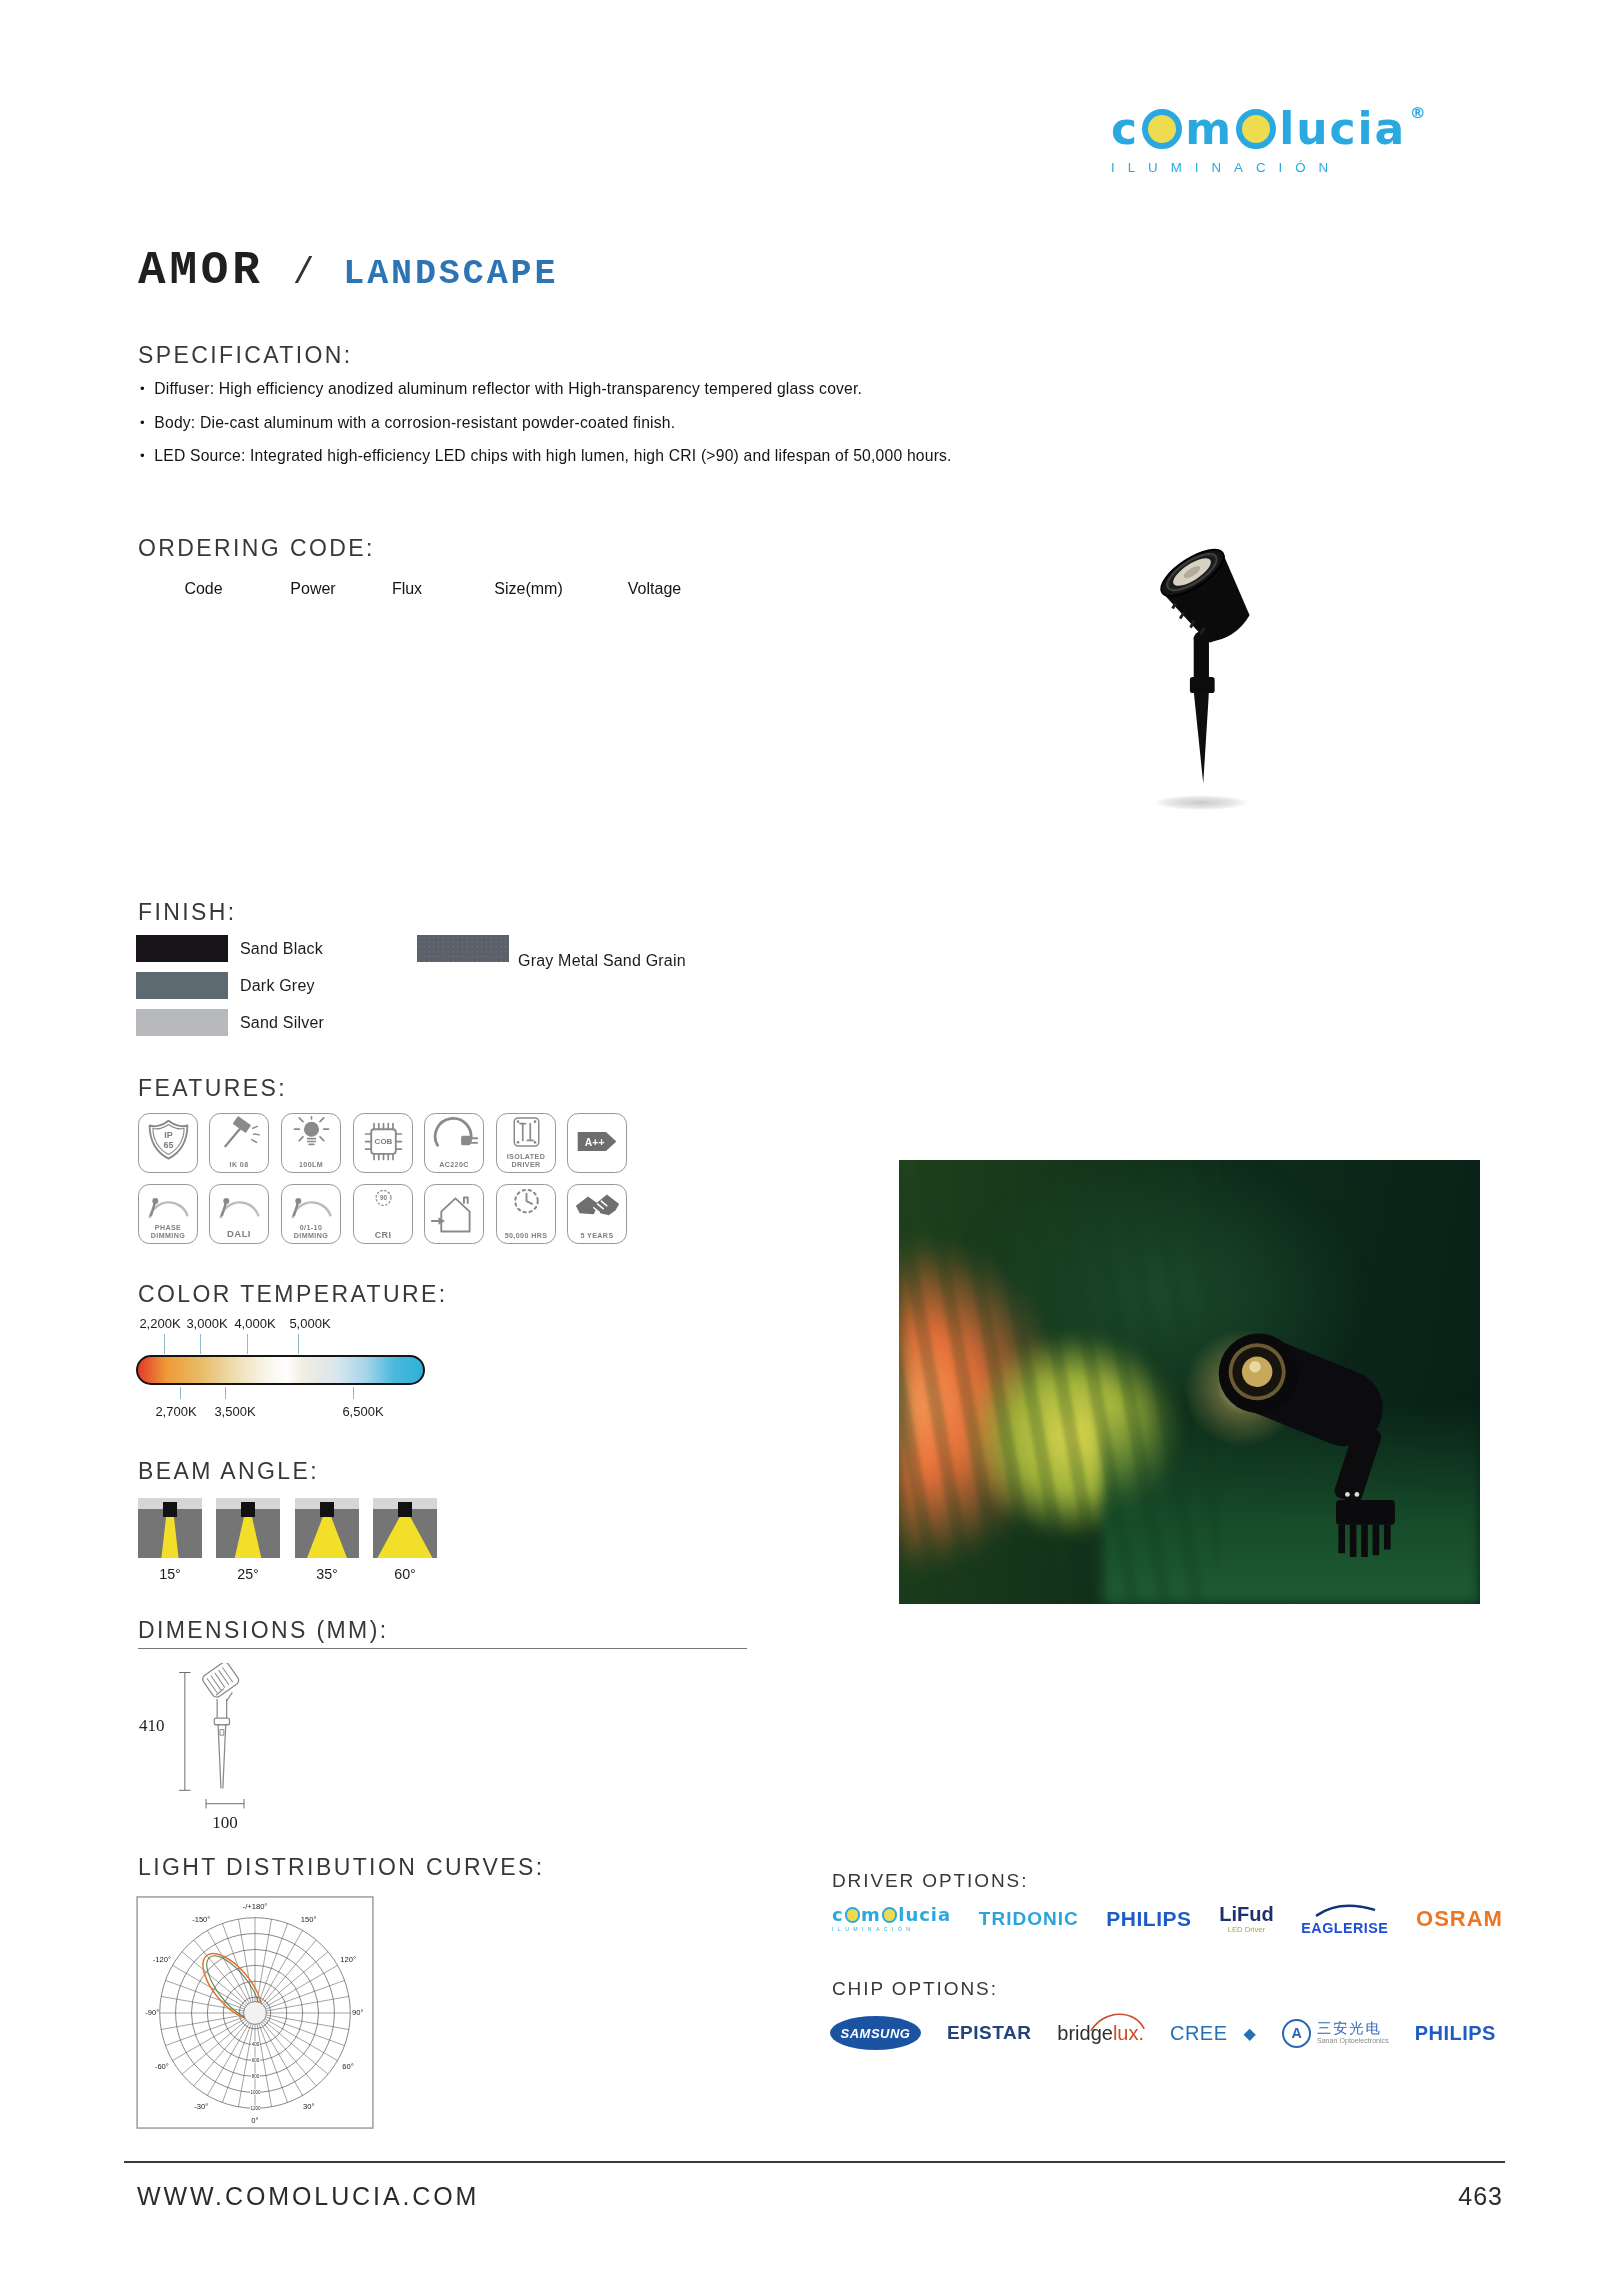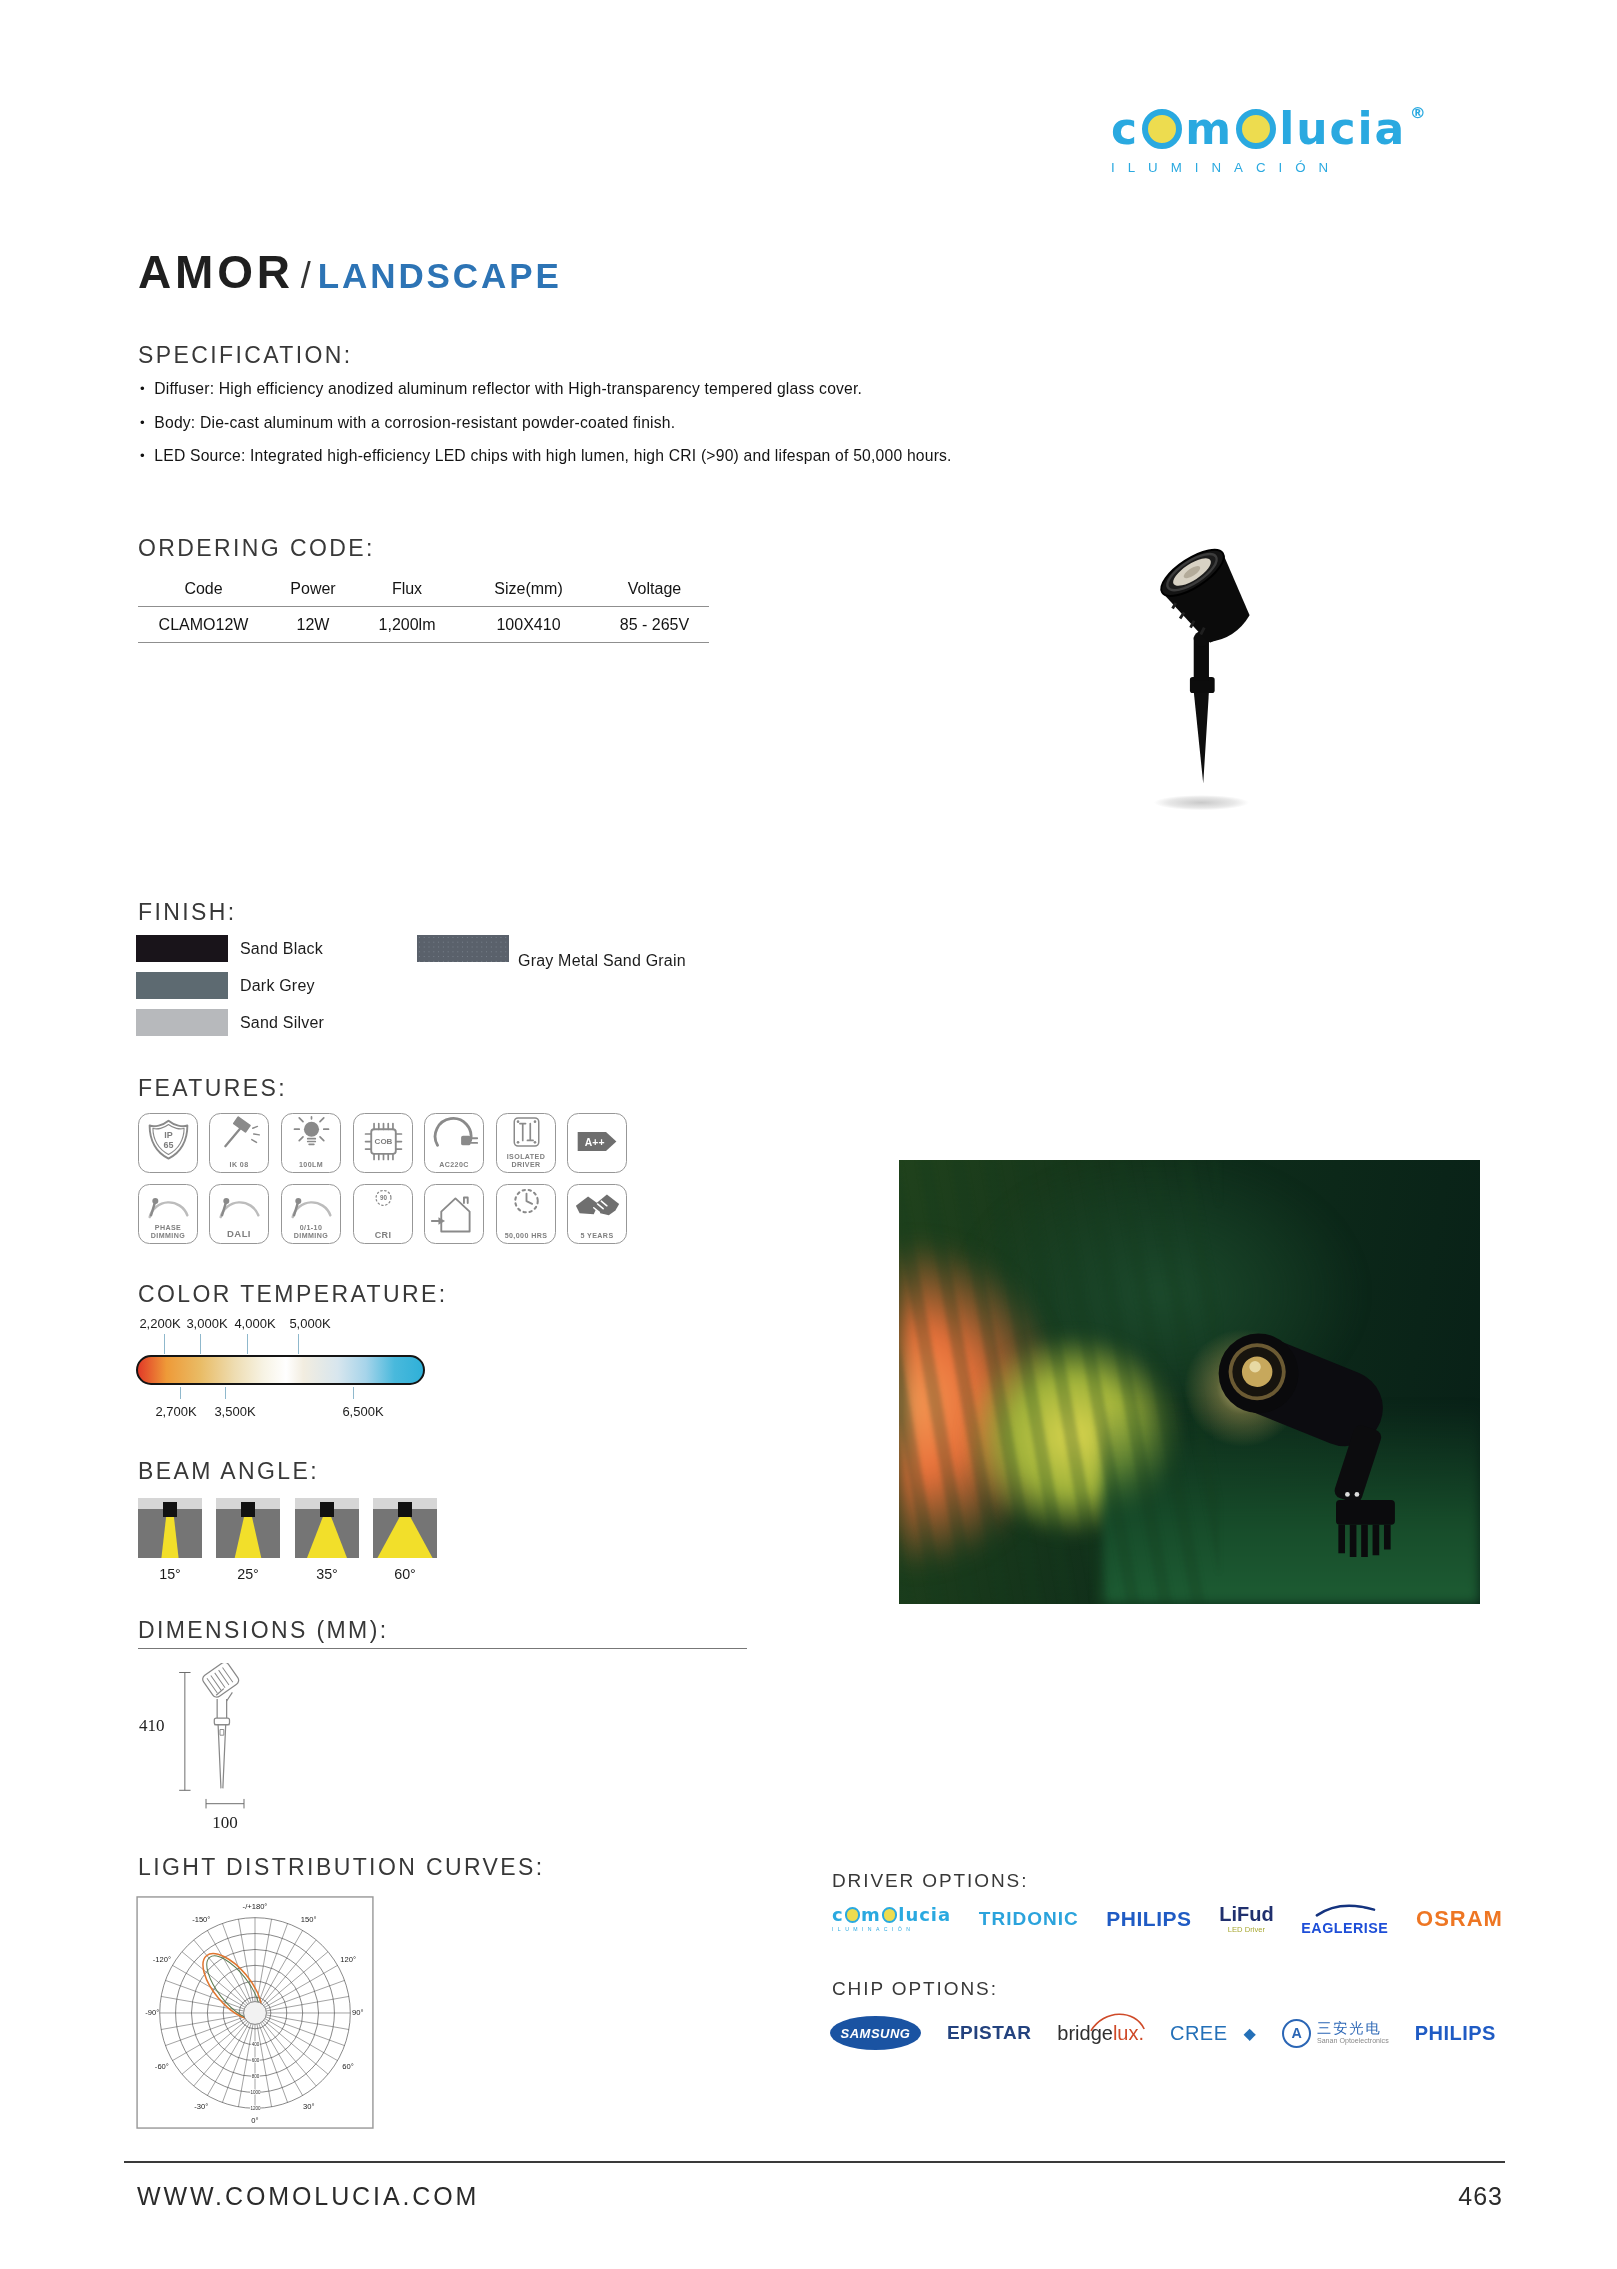--- a/index.html
+++ b/index.html
@@ -12,21 +12,21 @@
 
   
   .logo-row{display:flex;align-items:center;}
   .logo-txt{font-family:"DejaVu Sans",sans-serif;font-weight:bold;font-size:44px;color:#2aa9e0;letter-spacing:1.9px;line-height:1;}
   .logo-o{display:inline-block;width:28.5px;height:28.5px;border:6.7px solid #2aa9e0;border-radius:50%;
           background:#eddc4f;margin:0 2.9px;}
   .logo-reg{font-family:"DejaVu Sans",sans-serif;font-weight:bold;font-size:16px;color:#2aa9e0;align-self:flex-start;margin:-3.8px 0 0 3.8px;}
   .logo-sub{font-size:13.3px;color:#2aa9e0;letter-spacing:13px;margin-top:8.6px;white-space:nowrap;}
 
   
-  .title-row{display:flex;align-items:baseline;gap:7px;}
+  .title-row{display:flex;align-items:baseline;gap:29px;font-family:Liberation Mono, monospace;}
   .t-name{font-weight:700;font-size:46px;letter-spacing:3.8px;color:#1f1f1f;}
   .t-sep{font-weight:400;font-size:36px;color:#333;}
   .t-cat{font-weight:700;font-size:35px;letter-spacing:2.9px;color:#2d74b5;}
 
   
   .bullets{list-style:none;margin:0;padding:0;font-size:15.7px;letter-spacing:0.2px;color:#141414;}
   .bullets li{position:relative;padding-left:14.3px;margin-bottom:15.7px;}
   .bullets li::before{content:"\2022";position:absolute;left:0;top:1px;font-size:13.3px;color:#111;}
 
   
@@ -142,27 +142,20 @@
   </ul>
 
   <div class="abs h" style="left:138px;top:535px;">ORDERING CODE:</div>
   <div class="abs oc-table" style="left:138px;top:571px;">
     <div class="oc-row">
       <div class="oc-c oc-c0">Code</div>
       <div class="oc-c oc-c1">Power</div>
       <div class="oc-c oc-c2">Flux</div>
       <div class="oc-c oc-c3">Size(mm)</div>
       <div class="oc-c oc-c4">Voltage</div>
-    </div>
-    <div class="oc-row data">
-      <div class="oc-c oc-c0">CLAMO12W</div>
-      <div class="oc-c oc-c1">12W</div>
-      <div class="oc-c oc-c2">1,200lm</div>
-      <div class="oc-c oc-c3">100X410</div>
-      <div class="oc-c oc-c4">85 - 265V</div>
     </div>
   </div>
 
   <svg class="abs" style="left:1127px;top:496px;" width="162" height="319" viewBox="0 0 170 335">
     <defs>
       <radialGradient id="shadow-g" cx="50%" cy="50%" r="50%">
         <stop offset="0%" stop-color="#c9c9c9"></stop>
           <stop offset="70%" stop-color="#e8e8e8"></stop>
           <stop offset="100%" stop-color="#ffffff"></stop>
       </radialGradient>

